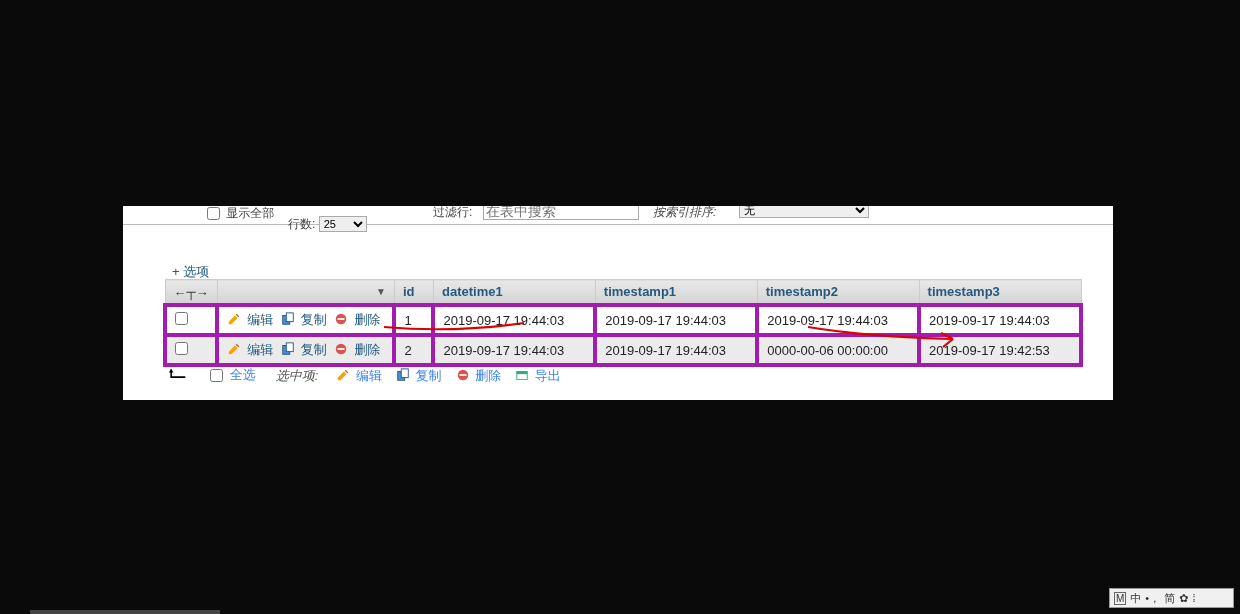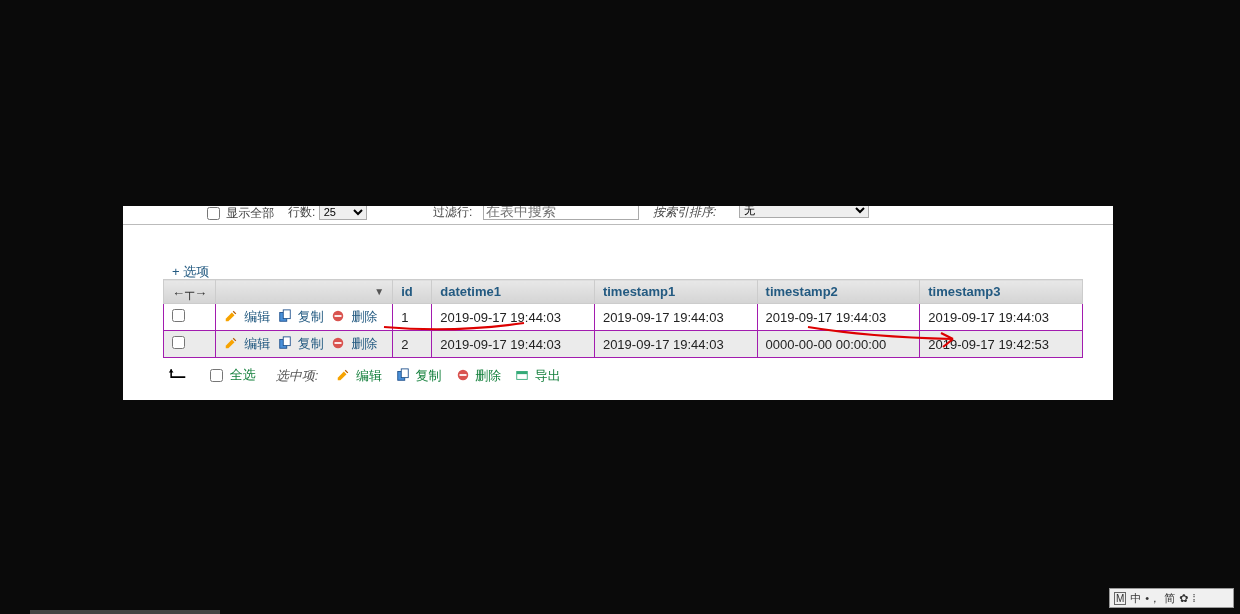--- a/index.html
+++ b/index.html
@@ -38,20 +38,21 @@
 .topbar .showall input { vertical-align: middle; }
 .topbar .rowcount {
   position: absolute;
   left: 165px;
   top: -2px;
 }
 .topbar .rowcount select {
   font-size: 11px;
   border: 1px solid #aaa;
   width: 48px;
+  margin-top: 12px;
 }
 .topbar .filter-label {
   position: absolute;
   left: 310px;
   top: -2px;
 }
 .topbar .filter-input {
   position: absolute;
   left: 360px;
   top: -4px;
@@ -100,21 +101,21 @@
 .table th {
   background: linear-gradient(#e8e8e8,#d4d4d4);
   border: 1px solid #ccc;
   text-align: left;
   padding: 4px 8px;
   font-weight: bold;
   color: #333;
 }
 .table th.link { color: #235a81; margin-top: 32px; }
 .table td {
-  border: 1px solid #a21caf;
+  border: 4px solid #a21caf;
   padding: 4px 8px;
   white-space: nowrap;
 }
 .table tr.even td { background: #ebebeb; }
 .table tr.odd td { background: #fff; }
 
 .rowaction {
   color: #235a81;
   cursor: pointer;
   padding: 0 4px;
@@ -147,21 +148,21 @@
   display: flex;
   align-items: center;
   gap: 14px;
 }
 .footer-tools .label-ital {
   font-style: italic;
   color: #555;
   margin: 0 4px 0 6px;
 }
 .footer-tools .tool-link {
-  color: #15803d;
+  color: #3b82f6;
   cursor: pointer;
 }
 .footer-tools input { vertical-align: middle; }
 
 .annotation {
   position: absolute;
   pointer-events: none;
 }
 .ann1 { left: 261px; top: 113px; width: 140px; height: 14px; }
 .ann2 { left: 685px; top: 113px; width: 160px; height: 30px; }
@@ -278,21 +279,21 @@
                 <rect x="6" y="1" width="8" height="10" fill="#fff" stroke="#1c4f8b"></rect>
               </svg></span><span class="rowaction">复制</span>
           <span class="icon minus"><svg viewBox="0 0 16 16">
                 <circle cx="8" cy="8" r="6" fill="#d9534f"></circle>
                 <rect x="4" y="7" width="8" height="2" fill="#fff"></rect>
               </svg></span><span class="rowaction">删除</span>
         </td>
         <td>2</td>
         <td>2019-09-17 19:44:03</td>
         <td>2019-09-17 19:44:03</td>
-        <td>0000-00-00 00:00:00</td>
+        <td>0000-00-06 00:00:00</td>
         <td>2019-09-17 19:42:53</td>
       </tr>
     </tbody>
   </table>
 
   <div class="annotation ann1">
     <svg>
         <path d="M0 8 Q70 14 140 4" stroke="#d00" stroke-width="2.2" fill="none"></path>
       </svg>
   </div>

